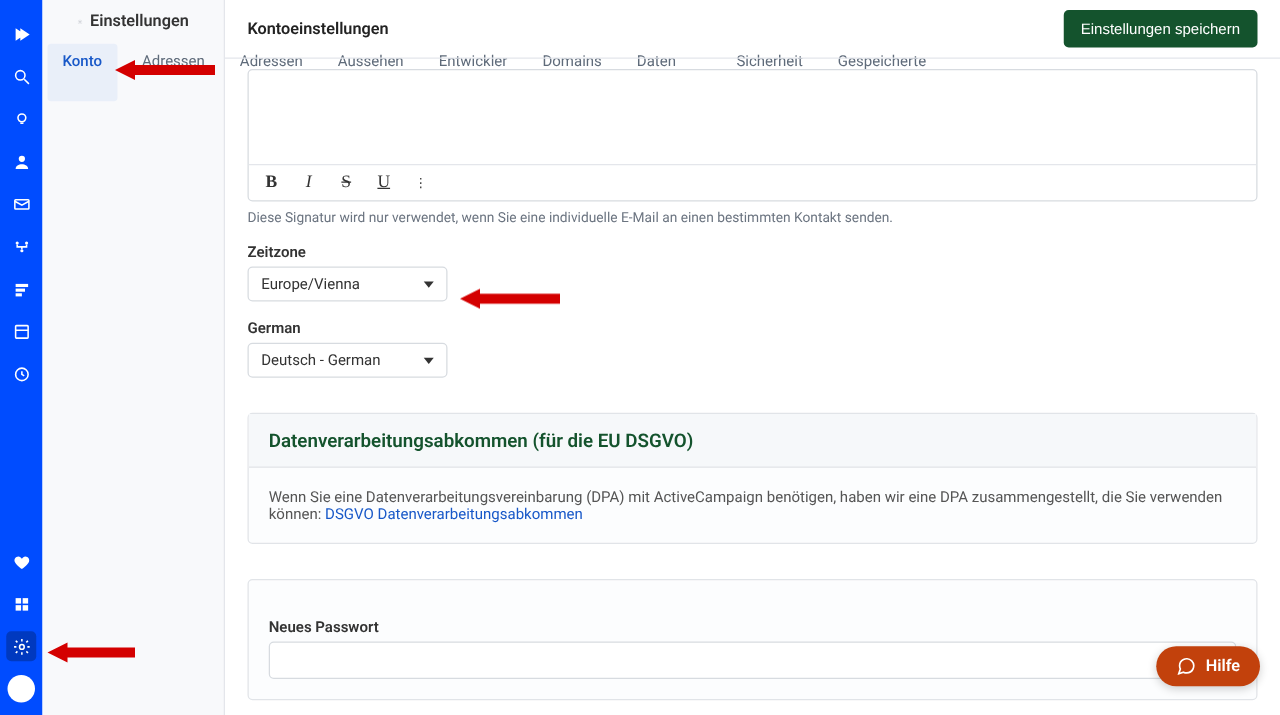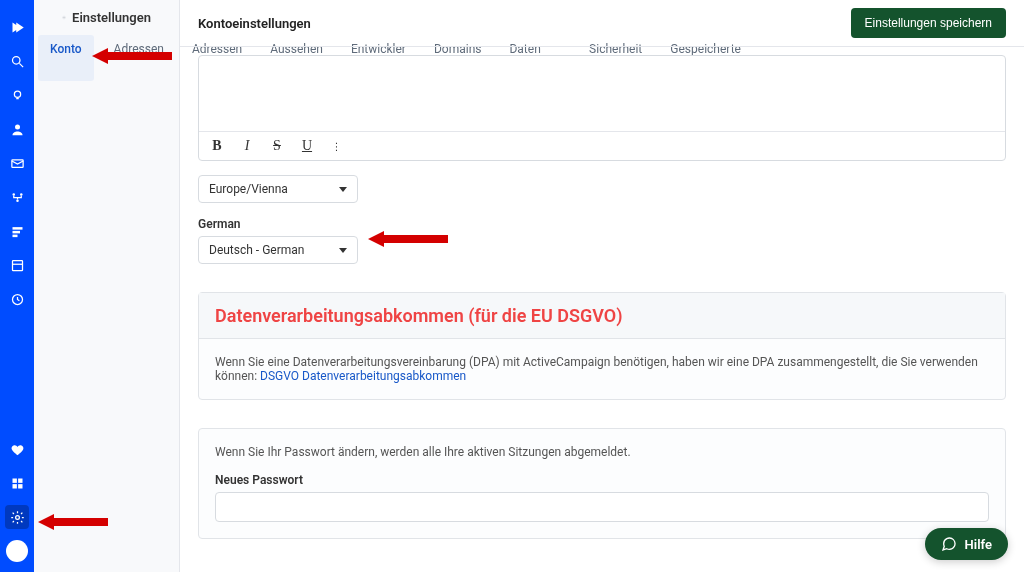--- a/index.html
+++ b/index.html
@@ -40,31 +40,31 @@
 .tbtn.underline { text-decoration: underline; }
 .tbtn.more { letter-spacing: 1px; font-size: 10px; }
 .help-text { font-size: 11px; color: #6b7480; margin-top: 6px; }
 
 .field-block { margin-top: 14px; }
 .field-label { font-size: 12px; color: #333; font-weight: 600; margin-bottom: 5px; }
 .select { border: 1px solid #d7dbe0; border-radius: 4px; background: #fff; padding: 6px 10px; width: 160px; font-size: 12px; display: flex; align-items: center; justify-content: space-between; cursor: pointer; }
 .select .caret { width: 0; height: 0; border-left: 4px solid transparent; border-right: 4px solid transparent; border-top: 5px solid #333; }
 
 .panel { border: 1px solid #e1e4e8; border-radius: 4px; margin-top: 28px; background: #fcfdfe; }
-.panel-header { padding: 12px 16px; font-weight: 600; font-size: 18px; color: #ef4444; border-bottom: 1px solid #e1e4e8; background: #f6f8fa; }
+.panel-header { padding: 12px 16px; font-weight: 600; font-size: 15px; color: #14532d; border-bottom: 1px solid #e1e4e8; background: #f6f8fa; }
 .panel-body { padding: 16px; font-size: 12px; color: #555; }
 .panel-body a { color: #1858c8; text-decoration: none; }
 .panel-body .field-block { margin-top: 14px; }
 .panel-body .field-block:first-of-type { margin-top: 14px; }
 
 .text-input { width: 100%; border: 1px solid #d7dbe0; border-radius: 4px; padding: 7px 30px 7px 10px; font-size: 12px; background: #fff; }
 .input-wrap { position: relative; }
 
 
-.help-pill { position: absolute; right: 16px; bottom: 12px; background: #14532d; color: #fff; border-radius: 20px; padding: 8px 16px; display: flex; align-items: center; gap: 8px; font-size: 13px; font-weight: 600; cursor: pointer; box-shadow: 0 2px 8px rgba(0,0,0,0.2); }
+.help-pill { position: absolute; right: 16px; bottom: 23px; background: #c2410c; color: #fff; border-radius: 20px; padding: 8px 16px; display: flex; align-items: center; gap: 8px; font-size: 13px; font-weight: 600; cursor: pointer; box-shadow: 0 2px 8px rgba(0,0,0,0.2); }
 .help-pill svg { width: 16px; height: 16px; fill: none; stroke: #fff; stroke-width: 2; }
 
 
 .arrow { position: absolute; pointer-events: none; }
 .arrow svg { overflow: visible; }
 </style>
 </head>
 <body>
 
 <div class="layout">
@@ -180,22 +180,24 @@
       <div class="signature-box">
         <div class="signature-area"></div>
         <div class="signature-toolbar">
           <span class="tbtn bold">B</span>
           <span class="tbtn italic">I</span>
           <span class="tbtn strike">S</span>
           <span class="tbtn underline">U</span>
           <span class="tbtn more">⋮</span>
         </div>
       </div>
+      <div class="help-text">Diese Signatur wird nur verwendet, wenn Sie eine individuelle E-Mail an einen bestimmten Kontakt senden.</div>
 
       <div class="field-block">
+        <div class="field-label">Zeitzone</div>
         <div class="select">
           <span>Europe/Vienna</span>
           <span class="caret"></span>
         </div>
       </div>
 
       <div class="field-block">
         <div class="field-label">German</div>
         <div class="select">
           <span>Deutsch - German</span>
@@ -205,21 +207,20 @@
 
       <div class="panel">
         <div class="panel-header">Datenverarbeitungsabkommen (für die EU DSGVO)</div>
         <div class="panel-body">
           <span>Wenn Sie eine Datenverarbeitungsvereinbarung (DPA) mit ActiveCampaign benötigen, haben wir eine DPA zusammengestellt, die Sie verwenden können: </span><a href="#">DSGVO Datenverarbeitungsabkommen</a>
         </div>
       </div>
 
       <div class="panel">
         <div class="panel-body">
-          <div>Wenn Sie Ihr Passwort ändern, werden alle Ihre aktiven Sitzungen abgemeldet.</div>
           <div class="field-block">
             <div class="field-label">Neues Passwort</div>
             <div class="input-wrap">
               <input type="password" class="text-input" style="">
               
             </div>
           </div>
 
         </div>
       </div>

